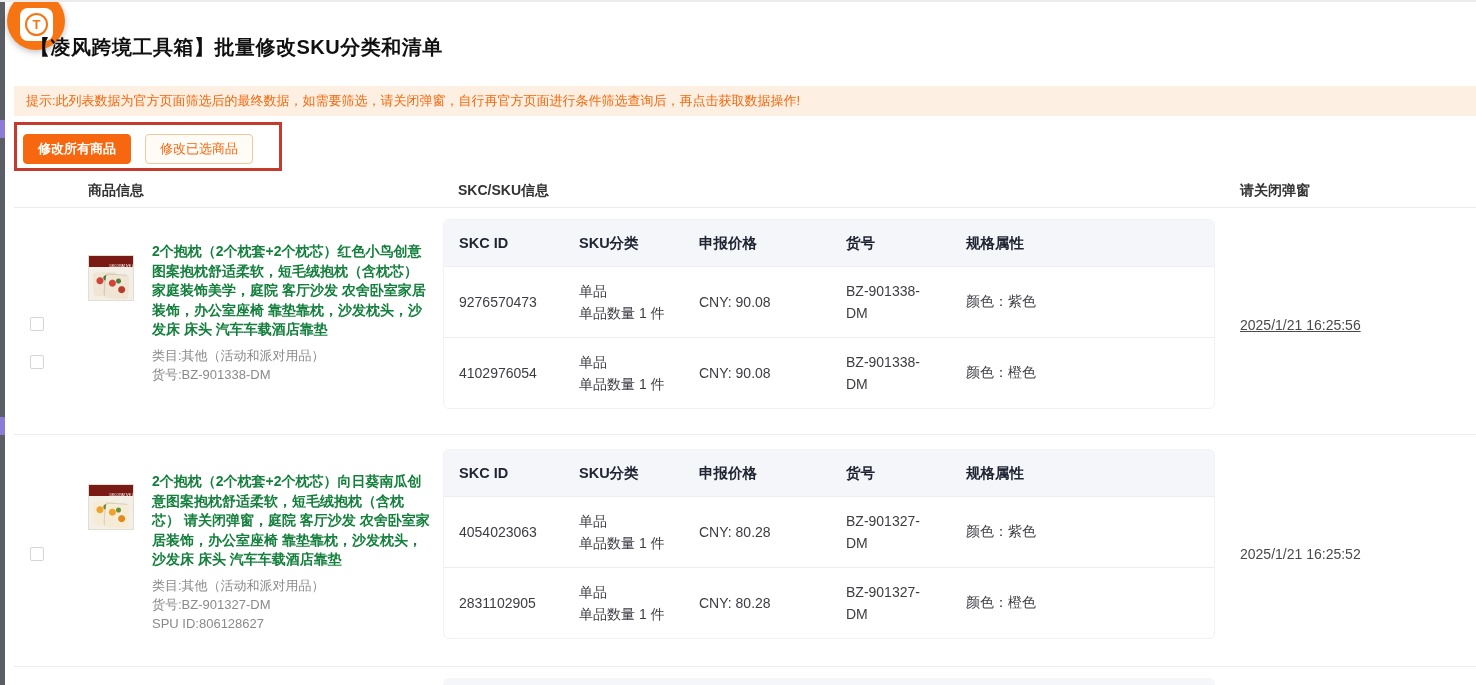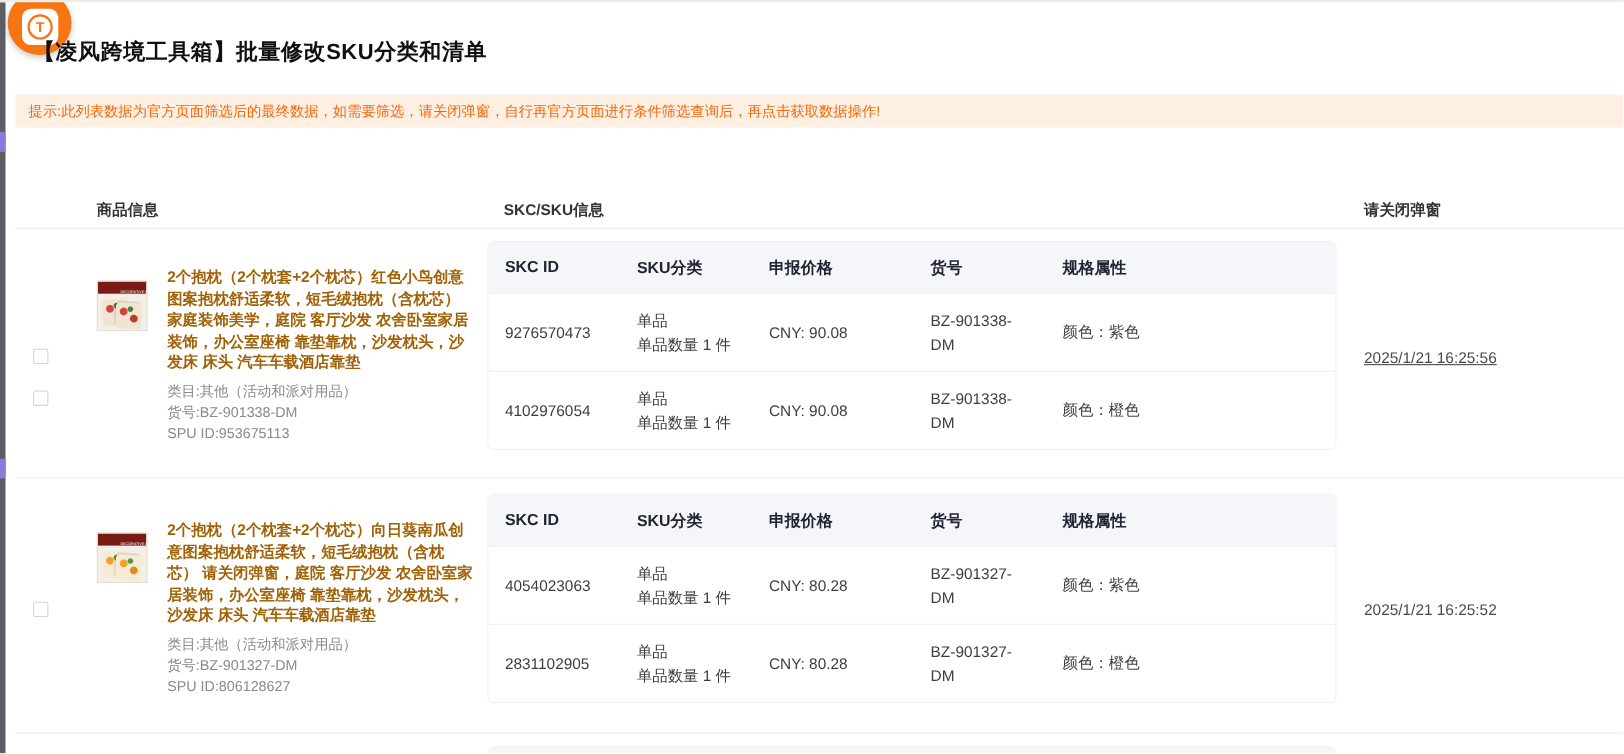--- a/index.html
+++ b/index.html
@@ -82,21 +82,21 @@
   .p-front { left:16px; top:19px; transform:rotate(3deg); box-shadow:-1px -1px 0 rgba(0,0,0,.12); }
   .row1 .p-back, .row1 .p-front { background:radial-gradient(circle at 30% 35%, #cf4438 3px, transparent 4px),
     radial-gradient(circle at 70% 60%, #b93a2e 3px, transparent 4px),
     radial-gradient(circle at 55% 25%, #4c7d3a 2px, transparent 3px), #efe5d2; }
   .row2 .p-back, .row2 .p-front { background:radial-gradient(circle at 30% 35%, #f0a32a 3px, transparent 4px),
     radial-gradient(circle at 70% 60%, #e08b1d 3px, transparent 4px),
     radial-gradient(circle at 55% 25%, #6a8f3a 2px, transparent 3px), #f6ecd6; }
 
   .prod-info { position:absolute; left:152px; width:279px; }
   .row1 .prod-info { top:35px; } .row2 .prod-info { top:38px; }
-  .prod-title { font-size:14px; font-weight:700; color:#a16207; line-height:19.5px; word-break:break-all; }
+  .prod-title { font-size:14px; font-weight:700; color:#15803d; line-height:19.5px; word-break:break-all; }
   .prod-meta { margin-top:6px; font-size:13px; color:#8a8a8a; line-height:19px; }
 
   
   .sku-table { position:absolute; left:443px; width:772px; border:1px solid #f1f1f6; border-radius:6px; background:#fff; }
   .row1 .sku-table { top:12px; } .row2 .sku-table { top:15px; }
   .sku-head { display:flex; height:46px; align-items:center; background:#f5f6f9; border-radius:6px 6px 0 0; }
   .sku-head .cell { font-size:14.5px; font-weight:700; color:#202533; }
   .sku-row { display:flex; height:71px; align-items:center; border-top:1px solid #ededf3; }
   .cell { padding-left:15px; font-size:14px; color:#3c3c43; }
   .c1 { width:120px; } .c2 { width:120px; } .c3 { width:147px; } .c4 { width:120px; padding-right:30px; }
@@ -124,20 +124,24 @@
   <div class="logo-badge">
     <div class="logo-inner">
       <div class="logo-ring">T</div>
     </div>
   </div>
 
   <div class="page-title">【凌风跨境工具箱】批量修改SKU分类和清单</div>
 
   <div class="notice-bar">提示:此列表数据为官方页面筛选后的最终数据，如需要筛选，请关闭弹窗，自行再官方页面进行条件筛选查询后，再点击获取数据操作!</div>
 
+  <div class="highlight-box">
+    <button class="btn btn-primary">修改所有商品</button>
+    <button class="btn btn-outline">修改已选商品</button>
+  </div>
 
   <div class="list-head">
     <div class="chk chk-head"></div>
     <div class="col-label head-product">商品信息</div>
     <div class="col-label head-skc">SKC/SKU信息</div>
     <div class="col-label head-created">请关闭弹窗</div>
   </div>
   <div class="hr hr-head"></div>
 
   <div class="row row1">
@@ -145,21 +149,20 @@
     <div class="thumb">
       <div class="thumb-band"><span>DECORATIVE LIFE</span></div>
       <div class="pillow p-back"></div>
       <div class="pillow p-front"></div>
     </div>
     <div class="prod-info">
       <div class="prod-title">2个抱枕（2个枕套+2个枕芯）红色小鸟创意图案抱枕舒适柔软，短毛绒抱枕（含枕芯） 家庭装饰美学，庭院 客厅沙发 农舍卧室家居装饰，办公室座椅 靠垫靠枕，沙发枕头，沙发床 床头 汽车车载酒店靠垫</div>
       <div class="prod-meta">
         <div>类目:其他（活动和派对用品）</div>
         <div>货号:BZ-901338-DM</div>
-        <div>SPU ID:953675113</div>
       </div>
     </div>
 
     <div class="sku-table">
       <div class="sku-head">
         <div class="cell c1">SKC ID</div>
         <div class="cell c2">SKU分类</div>
         <div class="cell c3">申报价格</div>
         <div class="cell c4">货号</div>
         <div class="cell c5">规格属性</div>

